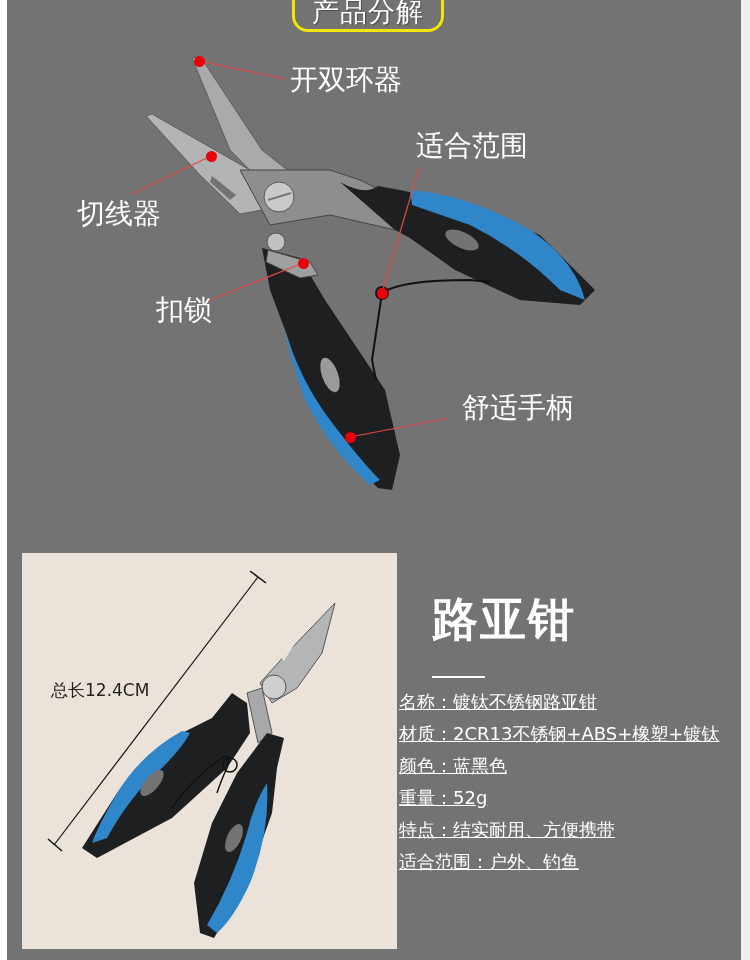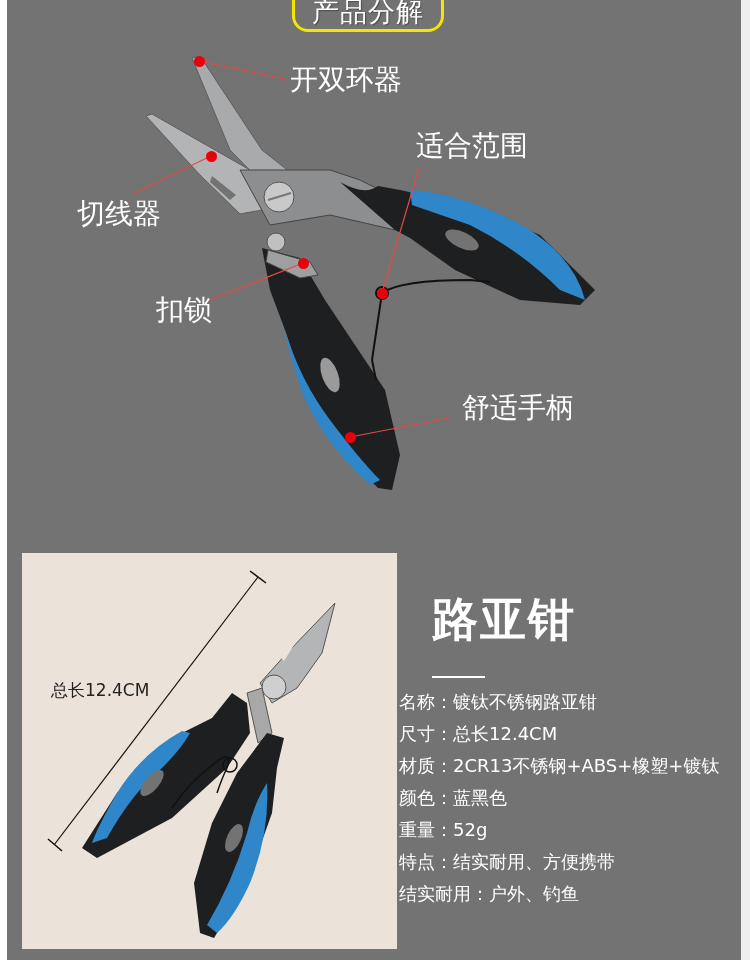--- a/index.html
+++ b/index.html
@@ -9,21 +9,21 @@
   .title-pill{position:absolute;left:292px;top:-14px;width:152px;height:46px;border:3px solid #f2e600;border-radius:16px;box-sizing:border-box;display:flex;align-items:flex-end;justify-content:center;padding-bottom:2px;}
   .title-pill span{color:#fff;font-size:27px;letter-spacing:1px;line-height:30px;text-shadow:1px 1px 1px rgba(0,0,0,.35);}
   .label{position:absolute;color:#fff;font-size:28px;line-height:24px;white-space:nowrap;}
   .dot{position:absolute;width:11px;height:11px;border-radius:50%;background:#e8000b;}
   svg.overlay{position:absolute;left:0;top:0;}
   .photo-box{position:absolute;left:22px;top:553px;width:375px;height:396px;background:#ebe3da;overflow:hidden;}
   .len-label{position:absolute;left:29px;top:126px;color:#222;font-size:17px;white-space:nowrap;}
   .prod-title{position:absolute;left:432px;top:590px;color:#fff;font-size:46px;font-weight:bold;letter-spacing:2px;line-height:58px;}
   .title-rule{position:absolute;left:432px;top:676px;width:53px;height:2px;background:#fff;}
   .specs{position:absolute;left:399px;top:686px;}
-  .spec-row{color:#fff;font-size:18px;line-height:32px;height:32px;white-space:nowrap;}
+  .spec-row{color:#fff;font-size:18px;line-height:32px;height:32px;white-space:nowrap;text-decoration:underline;}
 </style>
 </head>
 <body>
 
 <div class="panel"></div>
 <div class="edge-r"></div>
 
 <div class="title-pill">
   <span>产品分解</span>
 </div>
@@ -98,19 +98,18 @@
     <circle cx="208" cy="212" r="7" fill="none" stroke="#111" stroke-width="1.5"></circle>
   </svg>
   <div class="len-label">总长12.4CM</div>
 </div>
 
 <div class="prod-title">路亚钳</div>
 <div class="title-rule"></div>
 
 <div class="specs">
   <div class="spec-row"><span>名称：</span><span>镀钛不锈钢路亚钳</span></div>
-  <div class="spec-row"><span>尺寸：</span><span>总长12.4CM</span></div>
   <div class="spec-row"><span>材质：</span><span>2CR13不锈钢+ABS+橡塑+镀钛</span></div>
   <div class="spec-row"><span>颜色：</span><span>蓝黑色</span></div>
   <div class="spec-row"><span>重量：</span><span>52g</span></div>
   <div class="spec-row"><span>特点：</span><span>结实耐用、方便携带</span></div>
-  <div class="spec-row"><span>结实耐用：</span><span>户外、钓鱼</span></div>
+  <div class="spec-row"><span>适合范围：</span><span>户外、钓鱼</span></div>
 </div>
 
 </body></html>

